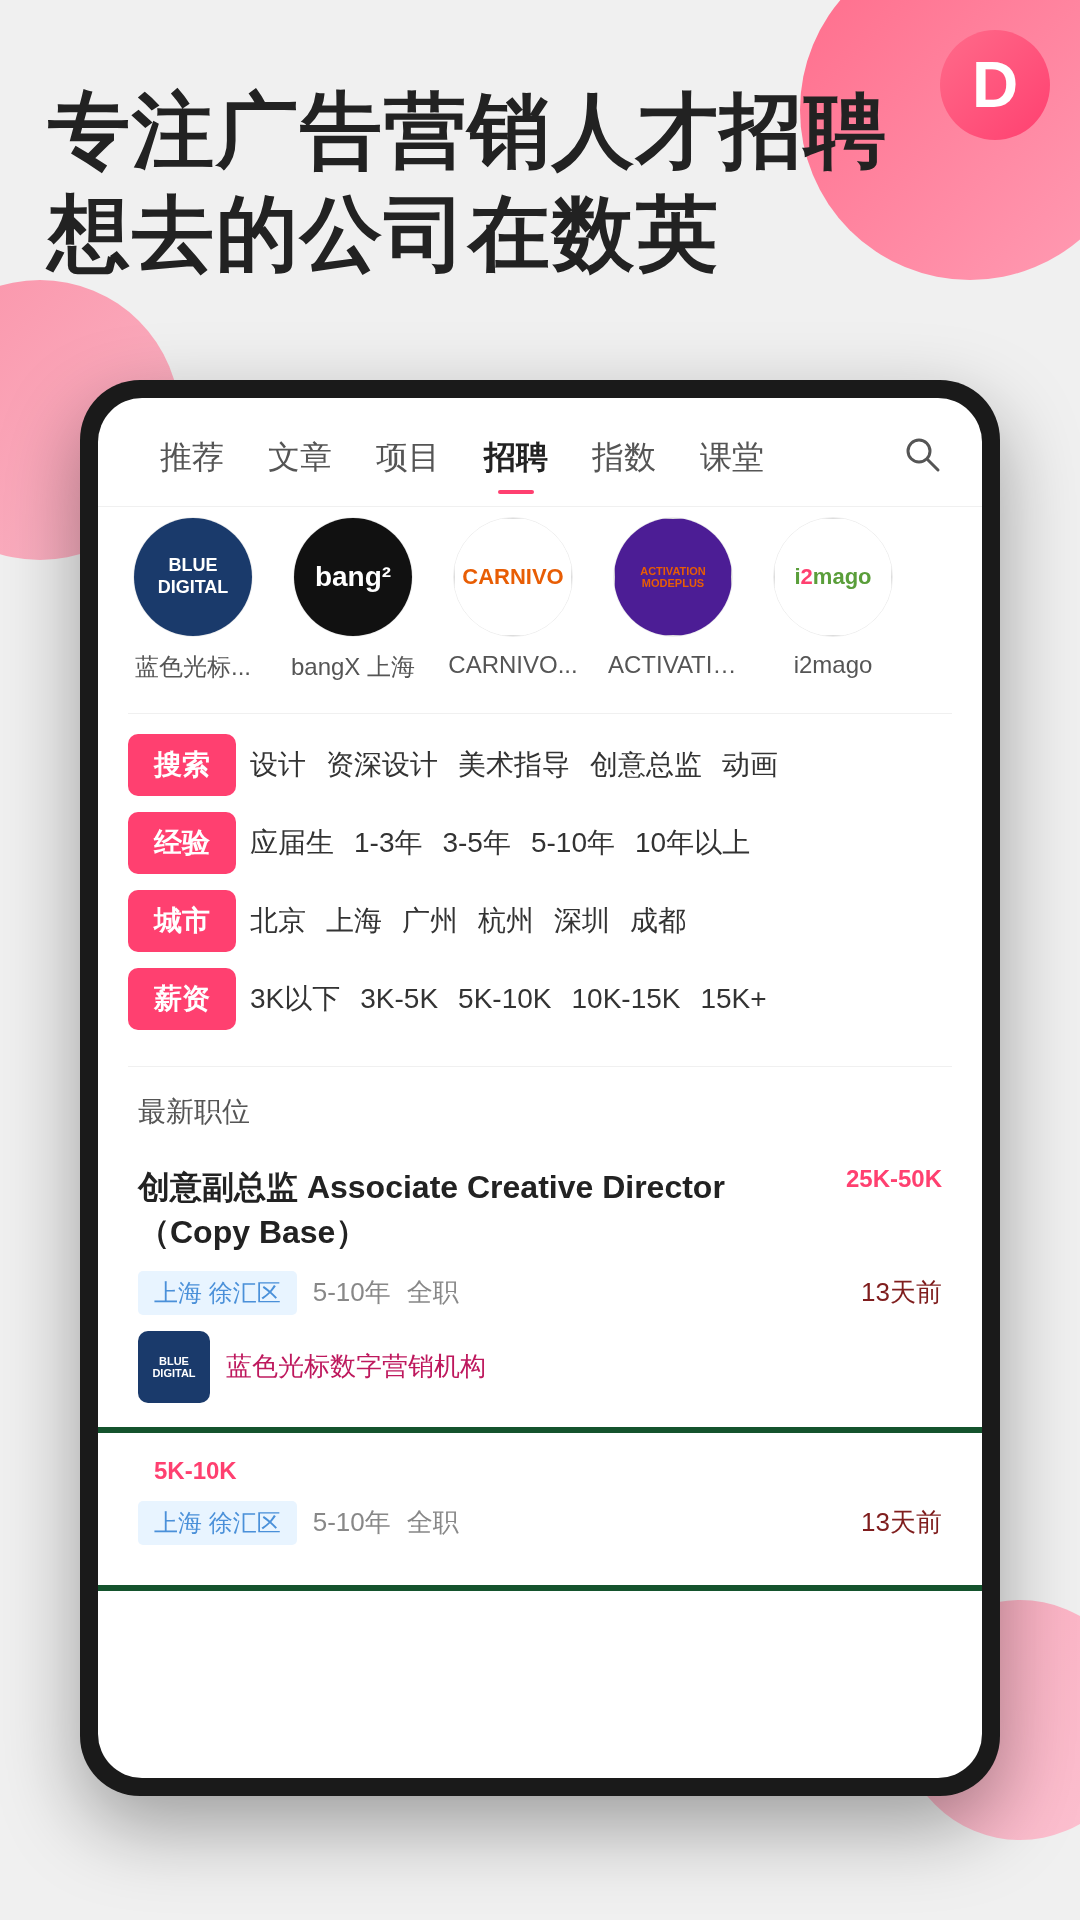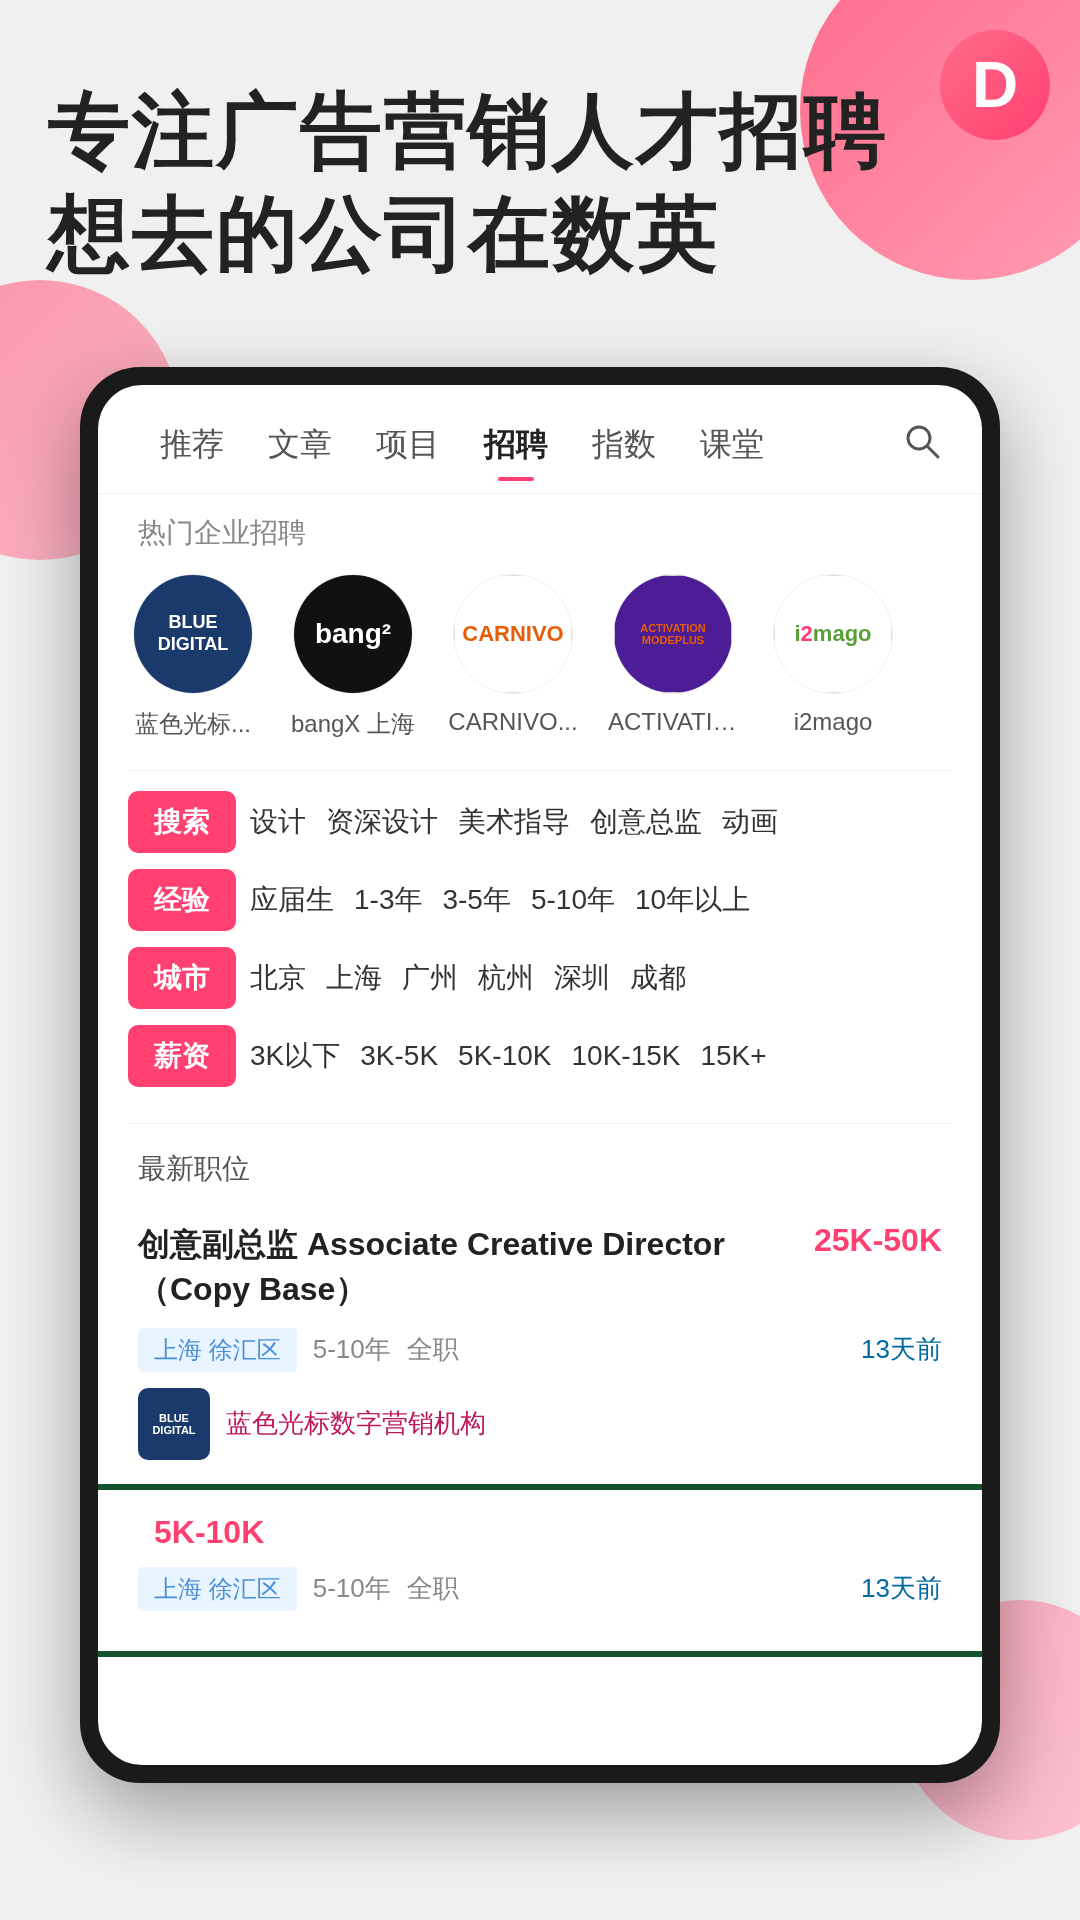--- a/index.html
+++ b/index.html
@@ -79,21 +79,21 @@
       font-size: 82px;
       font-weight: 700;
       color: #222;
       line-height: 1.25;
       letter-spacing: 2px;
     }
 
     
     .phone-wrapper {
       position: absolute;
-      top: 367px;
+      top: 380px;
       left: 80px;
       right: 0;
       width: 920px;
       z-index: 5;
     }
     .phone-frame {
       background: #1a1a1a;
       border-radius: 60px;
       padding: 18px;
       box-shadow: 0 30px 80px rgba(0,0,0,0.35);
@@ -282,21 +282,21 @@
       margin-bottom: 16px;
     }
     .job-title {
       font-size: 32px;
       font-weight: 600;
       color: #222;
       flex: 1;
       line-height: 1.4;
     }
     .job-salary {
-      font-size: 32px;
+      font-size: 24px;
       font-weight: 600;
       color: #ff4070;
       white-space: nowrap;
       margin-left: 16px;
     }
     .job-meta-row {
       display: flex;
       align-items: center;
       gap: 16px;
       margin-bottom: 16px;
@@ -308,21 +308,21 @@
       padding: 6px 16px;
       border-radius: 5px;
     }
     .job-meta-text {
       font-size: 26px;
       color: #888;
     }
     .job-meta-time {
       margin-left: auto;
       font-size: 26px;
-      color: #0369a1;
+      color: #7f1d1d;
     }
     .company-info-row {
       display: flex;
       align-items: center;
       gap: 16px;
     }
     .company-thumb {
       width: 72px;
       height: 72px;
       border-radius: 10px;
@@ -374,21 +374,20 @@
         <div class="nav-item">指数</div>
         <div class="nav-item">课堂</div>
         <div class="nav-search">
           <svg width="40" height="40" viewBox="0 0 40 40" fill="none">
             <circle cx="17" cy="17" r="11" stroke="#555" stroke-width="3"></circle>
             <line x1="26" y1="26" x2="36" y2="36" stroke="#555" stroke-width="3" stroke-linecap="round"></line>
           </svg>
         </div>
       </nav>
 
-      <div class="section-label">热门企业招聘</div>
       <div class="company-row">
 
         <div class="company-item">
           <div class="company-logo">
             <div class="logo-blue-digital">BLUE<br>DIGITAL</div>
           </div>
           <span class="company-name">蓝色光标...</span>
         </div>
 
         <div class="company-item">

